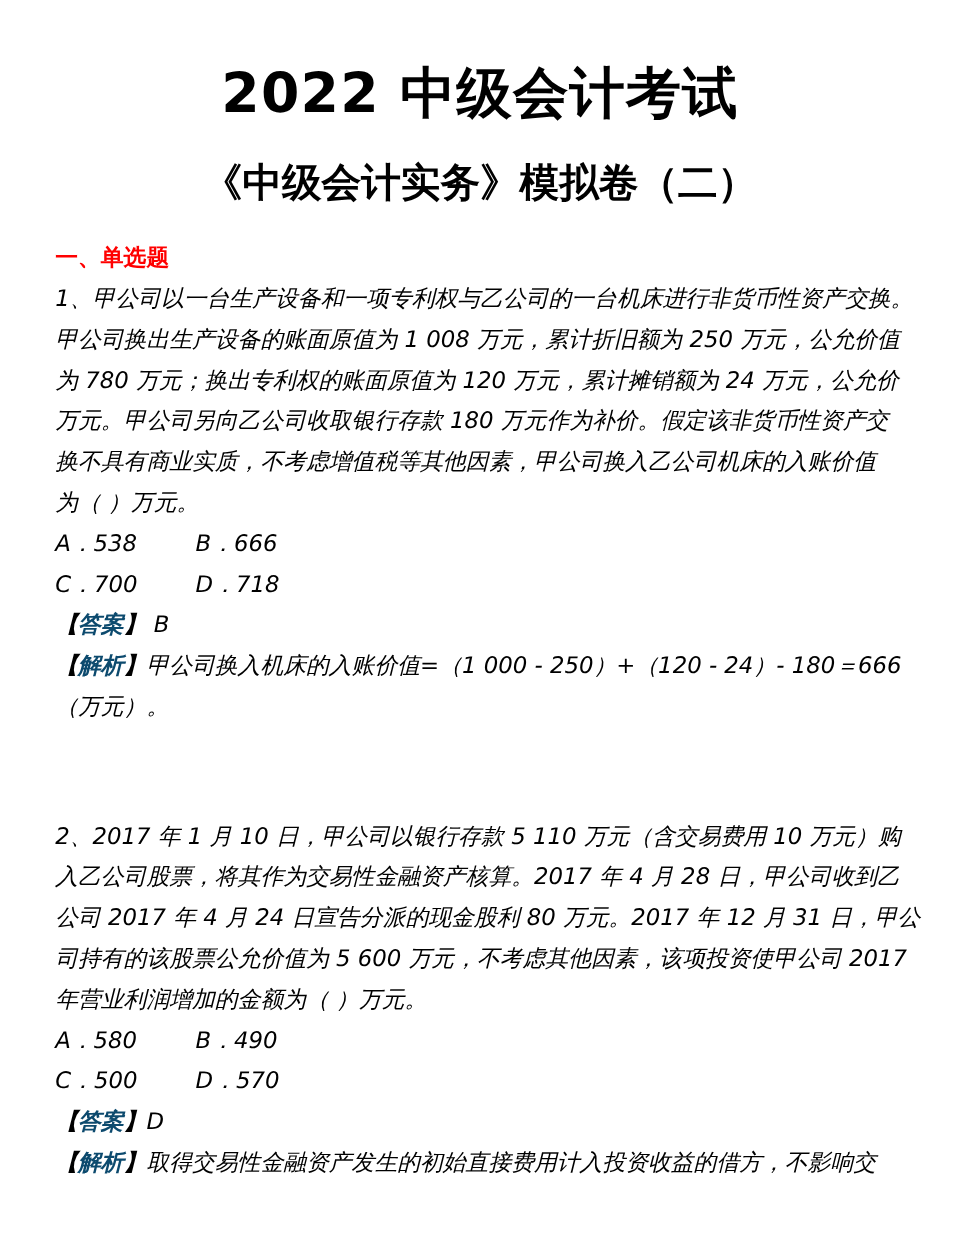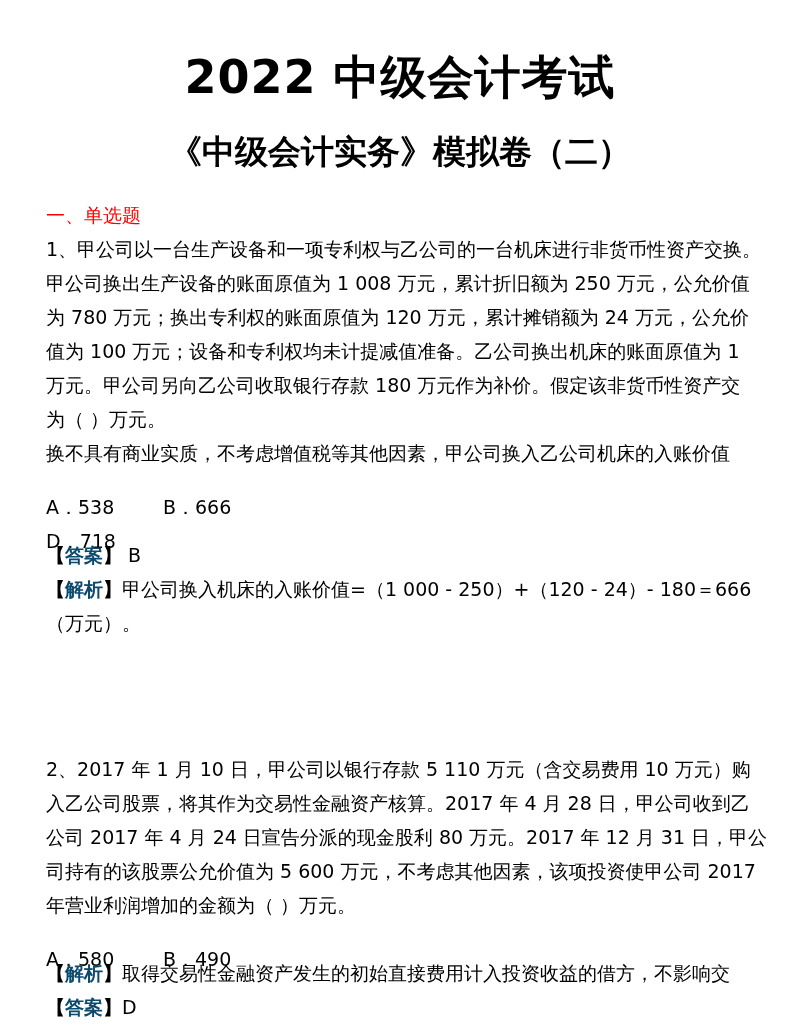--- a/index.html
+++ b/index.html
@@ -13,71 +13,75 @@
     position: absolute; left: 0; width: 800px; top: 44px;
     text-align: center; font-weight: bold; font-size: 46px; line-height: 66px;
     letter-spacing: 1px;
   }
   .subtitle {
     position: absolute; left: 0; width: 800px; top: 124px;
     text-align: center; font-weight: bold; font-size: 33px; line-height: 56px;
   }
   .section {
     position: absolute; left: 46px; top: 200px;
-    color: #ff0000; font-weight: normal; font-size: 19px; line-height: 30px;
+    color: #ff0000; font-weight: bold; font-size: 19px; line-height: 30px;
   }
   .block { position: absolute; left: 46px; width: 714px; font-size: 19px; line-height: 34px; }
   .line { white-space: nowrap; height: 34px; }
   .opt-row { white-space: nowrap; height: 34px; display: flex; }
-  .opt { width: 117px; margin-top: 20px; }
+  .opt { width: 117px; }
   .label { color: #0c4a6e; font-weight: bold; }
   .bracket { font-weight: bold; }
 </style>
 </head>
 <body>
 
 <div class="page">
   <div class="title">2022 中级会计考试</div>
   <div class="subtitle">《中级会计实务》模拟卷（二）</div>
   <div class="section">一、单选题</div>
 
-  <div class="block" style="top:232px;">
+  <div class="block" style="top:232px;font-style:italic;">
     <div class="line">1、甲公司以一台生产设备和一项专利权与乙公司的一台机床进行非货币性资产交换。</div>
     <div class="line">甲公司换出生产设备的账面原值为 1 008 万元，累计折旧额为 250 万元，公允价值</div>
     <div class="line">为 780 万元；换出专利权的账面原值为 120 万元，累计摊销额为 24 万元，公允价</div>
-    <div class="line">值为 100 万元；设备和专利权均未计提减值准备。乙公司换出机床的账面原值为 1</div>
     <div class="line">万元。甲公司另向乙公司收取银行存款 180 万元作为补价。假定该非货币性资产交</div>
+    <div class="line">换不具有商业实质，不考虑增值税等其他因素，甲公司换入乙公司机床的入账价值</div>
     <div class="line">为（ ）万元。</div>
-    <div class="line">换不具有商业实质，不考虑增值税等其他因素，甲公司换入乙公司机床的入账价值</div>
     <div class="opt-row">
       <span class="opt">A．538</span>
       <span class="opt">B．666</span>
     </div>
     <div class="opt-row">
+      <span class="opt">C．700</span>
       <span class="opt">D．718</span>
     </div>
     <div class="line">
       <span class="bracket">【</span><span class="label">答案</span><span class="bracket">】</span><span> B</span>
     </div>
     <div class="line">
       <span class="bracket">【</span><span class="label">解析</span><span class="bracket">】</span><span>甲公司换入机床的入账价值=（1 000 - 250）+（120 - 24）- 180＝666</span>
     </div>
     <div class="line">（万元）。</div>
   </div>
 
-  <div class="block" style="top:752px;">
+  <div class="block" style="top:680px;font-style:italic;">
     <div class="line">2、2017 年 1 月 10 日，甲公司以银行存款 5 110 万元（含交易费用 10 万元）购</div>
     <div class="line">入乙公司股票，将其作为交易性金融资产核算。2017 年 4 月 28 日，甲公司收到乙</div>
     <div class="line">公司 2017 年 4 月 24 日宣告分派的现金股利 80 万元。2017 年 12 月 31 日，甲公</div>
     <div class="line">司持有的该股票公允价值为 5 600 万元，不考虑其他因素，该项投资使甲公司 2017</div>
     <div class="line">年营业利润增加的金额为（ ）万元。</div>
     <div class="opt-row">
       <span class="opt">A．580</span>
       <span class="opt">B．490</span>
     </div>
-    <div class="line">
-      <span class="bracket">【</span><span class="label">解析</span><span class="bracket">】</span><span>取得交易性金融资产发生的初始直接费用计入投资收益的借方，不影响交</span>
+    <div class="opt-row">
+      <span class="opt">C．500</span>
+      <span class="opt">D．570</span>
     </div>
     <div class="line">
       <span class="bracket">【</span><span class="label">答案</span><span class="bracket">】</span><span>D</span>
+    </div>
+    <div class="line">
+      <span class="bracket">【</span><span class="label">解析</span><span class="bracket">】</span><span>取得交易性金融资产发生的初始直接费用计入投资收益的借方，不影响交</span>
     </div>
   </div>
 </div>
 
 </body></html>

